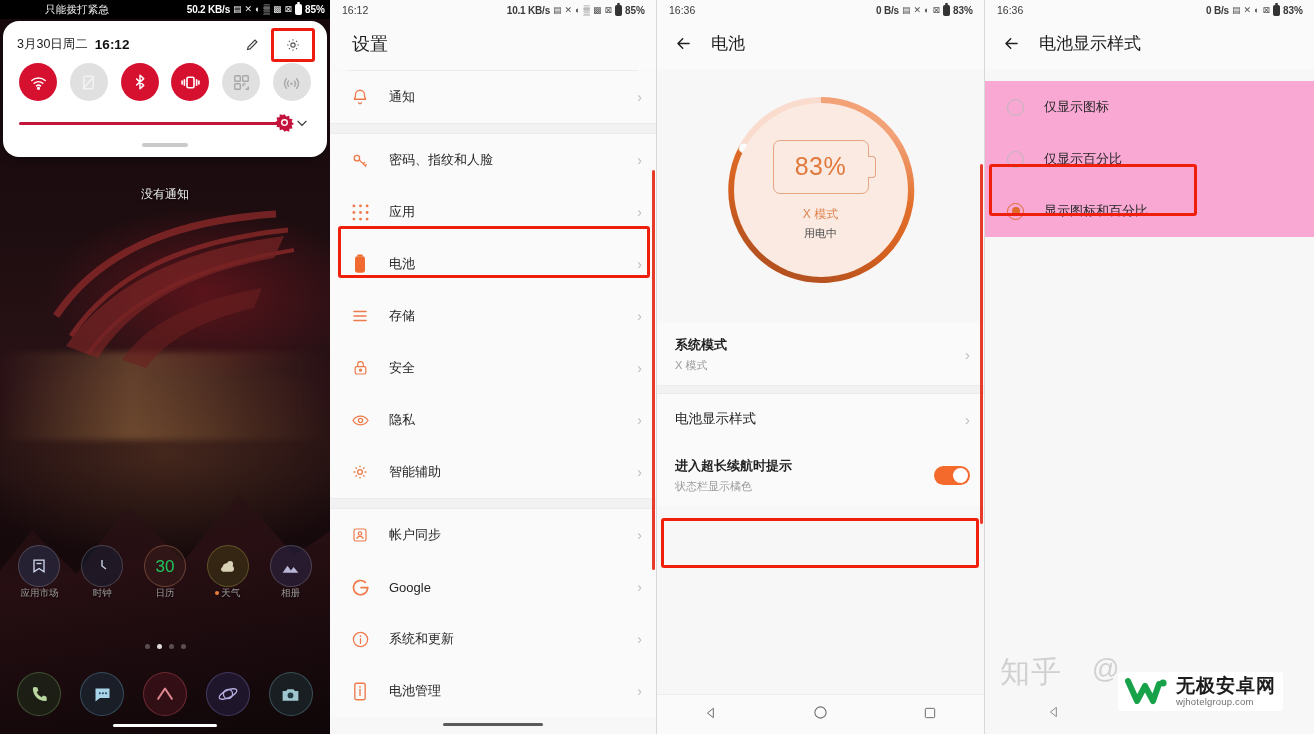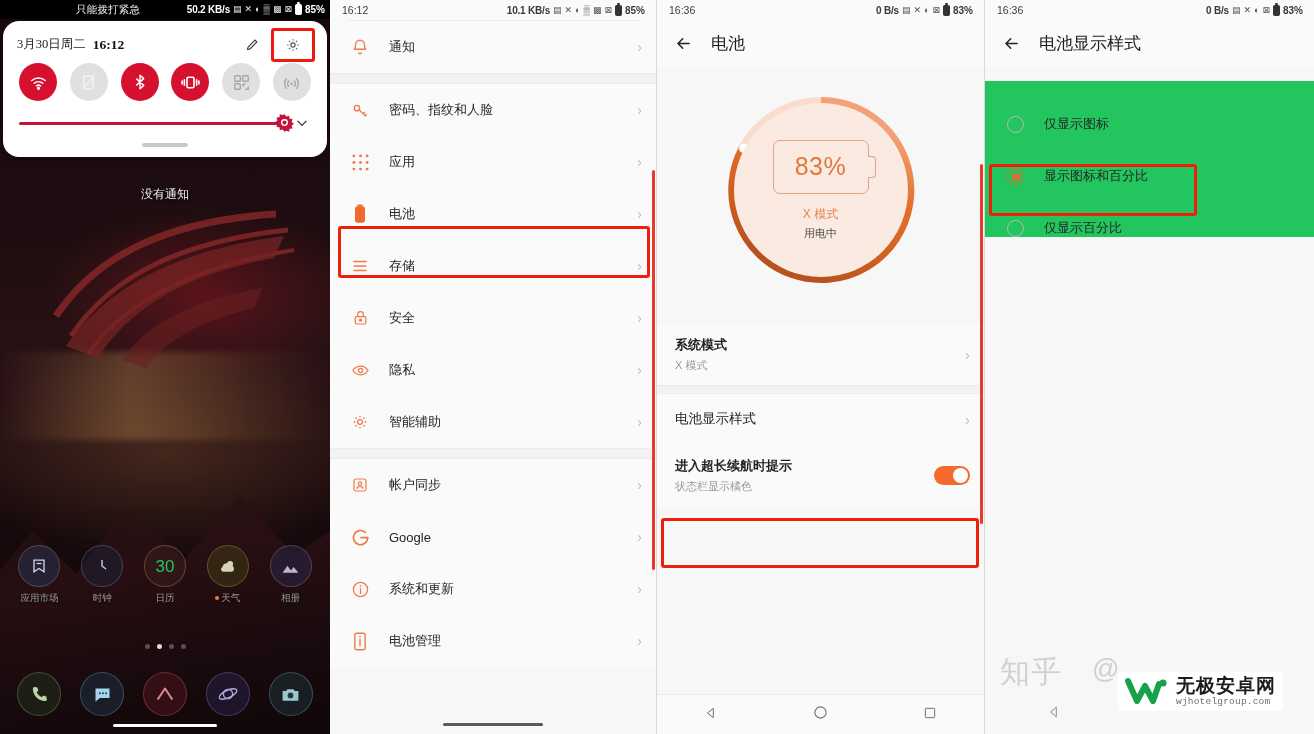--- a/index.html
+++ b/index.html
@@ -39,35 +39,35 @@
   .rog-logo {
     position: absolute; left: 26px; top: 196px; width: 280px; height: 190px;
     opacity: .85; pointer-events:none;
   }
 
   .sb {
     position: absolute; left: 0; top: 0; width: 100%; height: 19px;
     background: #000; color: #fff; font-size: 10.5px;
     display: flex; align-items: center; z-index: 7;
   }
-  .sb-emerg { margin-left: 76px; font-size: 10.5px; letter-spacing: .2px; color:#f2f2f2;}
+  .sb-emerg { margin-left: 45px; font-size: 10.5px; letter-spacing: .2px; color:#f2f2f2;}
   .sb-right { margin-left: auto; margin-right: 5px; display: flex; align-items: center; gap: 3px; font-size: 10px; }
   .sb-speed { font-weight: bold; letter-spacing: -.2px;}
   .sb-ic { font-size: 9px; color: #e8e8e8; line-height: 1; }
   .sb-batt { width: 7px; height: 11px; border: 1px solid #fff; border-radius: 1.5px; position: relative; background:#fff; }
   .sb-batt::after { content:""; position:absolute; top:-3px; left:1.5px; width:3px; height:2px; background:#fff; border-radius:1px;}
   .sb-pct { font-weight: bold; }
 
   .qs-card {
     position: absolute; left: 3px; top: 21px; width: 324px;
     background: #fff; border-radius: 16px; z-index: 6;
     padding: 8px 0 10px 0;
     box-shadow: 0 2px 10px rgba(0,0,0,.4);
   }
-  .qs-head { display: flex; align-items: center; padding: 3px 14px 0 14px; height: 28px; font-family: Liberation Serif, serif; }
+  .qs-head { display: flex; align-items: center; padding: 3px 14px 0 14px; height: 28px; }
   .qs-date { font-size: 12.5px; color: #202020; }
   .qs-time { font-size: 13.5px; font-weight: bold; color: #111; margin-left: 7px; }
   .qs-head-icons { margin-left: auto; display: flex; align-items: center; gap: 0; position: relative;}
   .pencil { width: 26px; height: 26px; display:flex; align-items:center; justify-content:center; }
   .gearbox {
     width: 44px; height: 34px; display: flex; align-items: center; justify-content: center;
     border: 3px solid #ef1b0e; border-radius: 3px; margin-left: 6px; margin-right:-2px;
   }
   .qs-toggles { display: flex; justify-content: space-between; padding: 6px 16px 0 16px; }
   .tg { width: 38px; height: 38px; border-radius: 50%; display: flex; align-items: center; justify-content: center; }
@@ -80,21 +80,21 @@
   .qs-handle { width: 46px; height: 4px; background: #c9c9c9; border-radius: 3px; margin: 11px auto 0 auto; }
 
   .no-notif { position: absolute; top: 186px; width: 100%; text-align: center; color: #f1f1f1; font-size: 12px; z-index: 5; text-shadow: 0 1px 3px #000;}
   .ghost-label{ position:absolute; top:172px; width:100%; text-align:center; color:rgba(255,255,255,.20); font-size:12px; z-index:4;}
 
   .app-row { position: absolute; left: 0; width: 100%; display: flex; justify-content: space-around; padding: 0 8px; z-index: 5; }
   .app-row.r1 { top: 545px; }
   .app-item { width: 54px; text-align: center; }
   .app-ic { width: 42px; height: 42px; border-radius: 50%; margin: 0 auto; display:flex; align-items:center; justify-content:center;
             border:1px solid rgba(255,255,255,.18); }
-  .app-lb { font-size: 9.5px; color: rgba(235,235,235,.62); margin-top: 5px; white-space:nowrap; text-shadow:0 1px 2px #000;}
+  .app-lb { font-size: 9.5px; color: rgba(235,235,235,.62); white-space:nowrap; text-shadow:0 1px 2px #000;}
   .weather-dot{ display:inline-block; width:4px;height:4px;border-radius:50%;background:#e8803a;margin-right:2px;vertical-align:middle;}
   .page-dots { position: absolute; top: 644px; width: 100%; display: flex; justify-content: center; gap: 7px; z-index: 5; }
   .pd { width: 5px; height: 5px; border-radius: 50%; background: rgba(255,255,255,.28); }
   .pd.active { background: rgba(255,255,255,.85); }
   .dock { position: absolute; top: 672px; left: 0; width: 100%; display: flex; justify-content: space-around; padding: 0 8px; z-index: 5; }
   .dock-ic { width: 44px; height: 44px; border-radius: 50%; display:flex;align-items:center;justify-content:center; border:1px solid rgba(255,255,255,.2); }
   .gesture-bar-w { position: absolute; bottom: 7px; left: 50%; transform: translateX(-50%); width: 104px; height: 3px; background: #fff; border-radius: 3px; z-index: 6; }
 
   
   .panel { position: relative; height: 734px; background: #f7f7f7; overflow: hidden; }
@@ -137,39 +137,39 @@
   .mode-s { font-size: 11px; color: #4c4c4c; margin-top: 3px; }
   .saver-btn { display: block; width: 150px; height: 34px; margin: 24px auto 0 auto; background: #f27636; border-radius: 19px; color: #fff; font-size: 12.5px; border: none; }
   .two-line { display: flex; align-items: center; height: 62px; padding: 0 14px 0 18px; background: #fafafa; position: relative;}
   .two-line .txts .t1 { font-size: 13px; color: #1f1f1f; font-weight: bold; }
   .two-line .txts .t2 { font-size: 11px; color: #9b9b9b; margin-top: 4px; }
   .sec-head { font-size: 10.5px; color: #f0794a; padding: 10px 0 6px 18px; background: #fafafa; }
   .toggle { margin-left: auto; width: 36px; height: 19px; border-radius: 11px; background: #f4692c; position: relative; }
   .toggle::after { content:""; position:absolute; right: 2px; top: 2px; width: 15px; height: 15px; border-radius: 50%; background: #fff; }
 
   
-  .radio-row { display: flex; align-items: flex-end; height: 52px; padding: 0 14px 0 22px; background: #22c55e; position: relative;}
+  .radio-row { display: flex; align-items: center; height: 52px; padding: 0 14px 0 22px; background: #f9a8d4; position: relative;}
   .radio { width: 17px; height: 17px; border-radius: 50%; border: 1.6px solid #b9b9b9; position: relative; }
   .radio.sel { border-color: #e2692c; }
   .radio.sel::after { content:""; position: absolute; left: 50%; top: 50%; transform: translate(-50%,-50%); width: 8px; height: 8px; border-radius: 50%; background: #e2692c; }
   .radio-row .lb { font-size: 13px; color: #262626; margin-left: 20px; }
 
   
   .navbar3 { position: absolute; bottom: 0; left: 0; width: 100%; height: 40px; background: #fafafa;
              display: flex; align-items: center; justify-content: space-around; border-top: 1px solid #ececec; }
   .navglyph { color: #6d6d6d; }
   .gesture-bar { position: absolute; bottom: 8px; left: 50%; transform: translateX(-50%); width: 100px; height: 3px; background: #5a5a5a; border-radius: 3px; }
 
   
   .wm-zhihu { position: absolute; left: 1000px; top: 652px; font-size: 30px; color: rgba(120,120,120,.30); z-index: 20; letter-spacing:1px;}
   .wm-at { position: absolute; left: 1092px; top: 654px; font-size: 27px; color: rgba(150,150,150,.40); z-index: 20; }
   .wm-box { position: absolute; left: 1118px; top: 672px; display: flex; align-items: center; gap: 7px; z-index: 21;
             background: rgba(255,255,255,.92); padding: 4px 7px; border-radius: 3px;}
   .wm-txt .l1 { font-size: 19px; font-weight: bold; color: #1d1d1d; letter-spacing: 1px; line-height: 1.05;}
-  .wm-txt .l2 { font-size: 9.5px; color: #707070; letter-spacing: .2px; font-family: Liberation Mono, monospace; }
+  .wm-txt .l2 { font-size: 9.5px; color: #707070; letter-spacing: .2px; }
 </style>
 </head>
 <body>
 
 <div class="stage">
 
   <div class="panel1">
     <div class="wallpaper"></div>
     <svg class="rog-logo" viewBox="0 0 280 190">
       <g fill="none" stroke="#8d2a2a" stroke-width="5" opacity=".9">
@@ -374,20 +374,21 @@
         <span class="sb-ic">✕</span>
         <span class="sb-ic">◐</span>
         <span class="sb-ic">▒</span>
         <span class="sb-ic">▩</span>
         <span class="sb-ic">⊠</span>
         <span class="sb-batt"></span>
         <span class="sb-pct">85%</span>
       </span>
     </div>
 
+    <div class="bigtitle">设置</div>
     <div class="sep-line"></div>
 
     <div class="list">
       <div class="row">
         <span class="ic">
           <svg width="18" height="18" viewBox="0 0 24 24" fill="none" stroke="#ee7a4b" stroke-width="1.7">
               <path d="M6 9a6 6 0 0 1 12 0c0 5 2 6 2 6H4s2-1 2-6z"></path>
               <path d="M10 19a2 2 0 0 0 4 0"></path>
             </svg>
         </span>
@@ -653,26 +654,26 @@
       </span>
       <span class="t">电池显示样式</span>
     </div>
 
     <div style="height:12px"></div>
     <div class="radio-row">
       <span class="radio"></span>
       <span class="lb">仅显示图标</span>
     </div>
     <div class="radio-row">
+      <span class="radio"></span>
+      <span class="lb">仅显示百分比</span>
+    </div>
+    <div class="radio-row">
       <span class="radio sel"></span>
       <span class="lb">显示图标和百分比</span>
-    </div>
-    <div class="radio-row">
-      <span class="radio"></span>
-      <span class="lb">仅显示百分比</span>
     </div>
 
     <div class="hl-box" style="left:4px; top:164px; width:208px; height:52px;"></div>
 
     <div style="position:absolute;bottom:0;left:0;width:100%;height:40px;display:flex;align-items:center;justify-content:flex-start;padding-left:62px;">
       <span class="navglyph">
         <svg width="14" height="14" viewBox="0 0 24 24" fill="none" stroke="#8a8a8a" stroke-width="1.7" stroke-linejoin="round">
             <path d="M16 4L6 12l10 8z"></path>
           </svg>
       </span>

